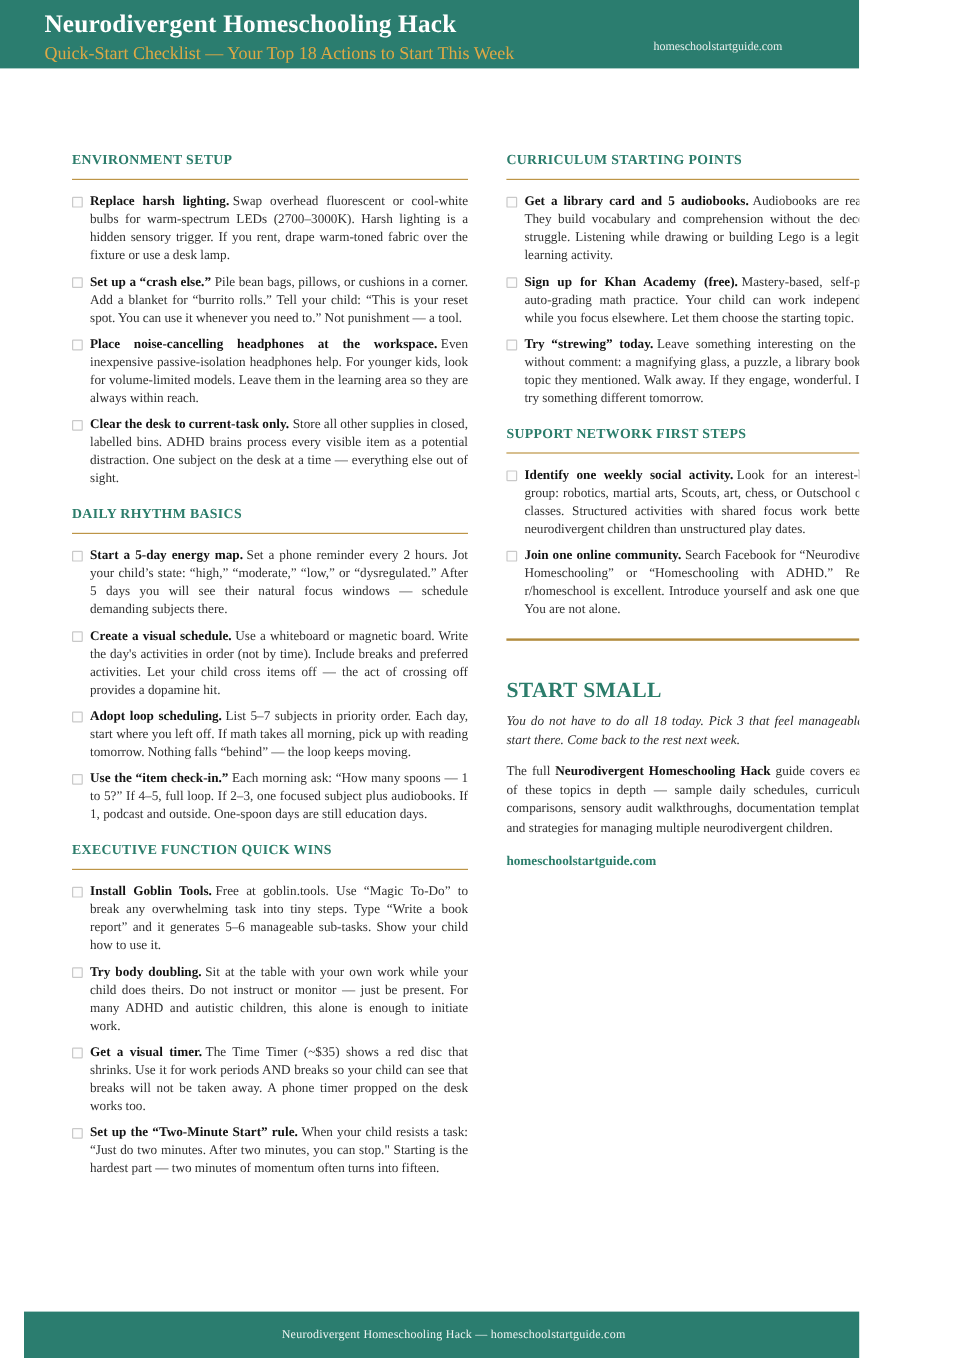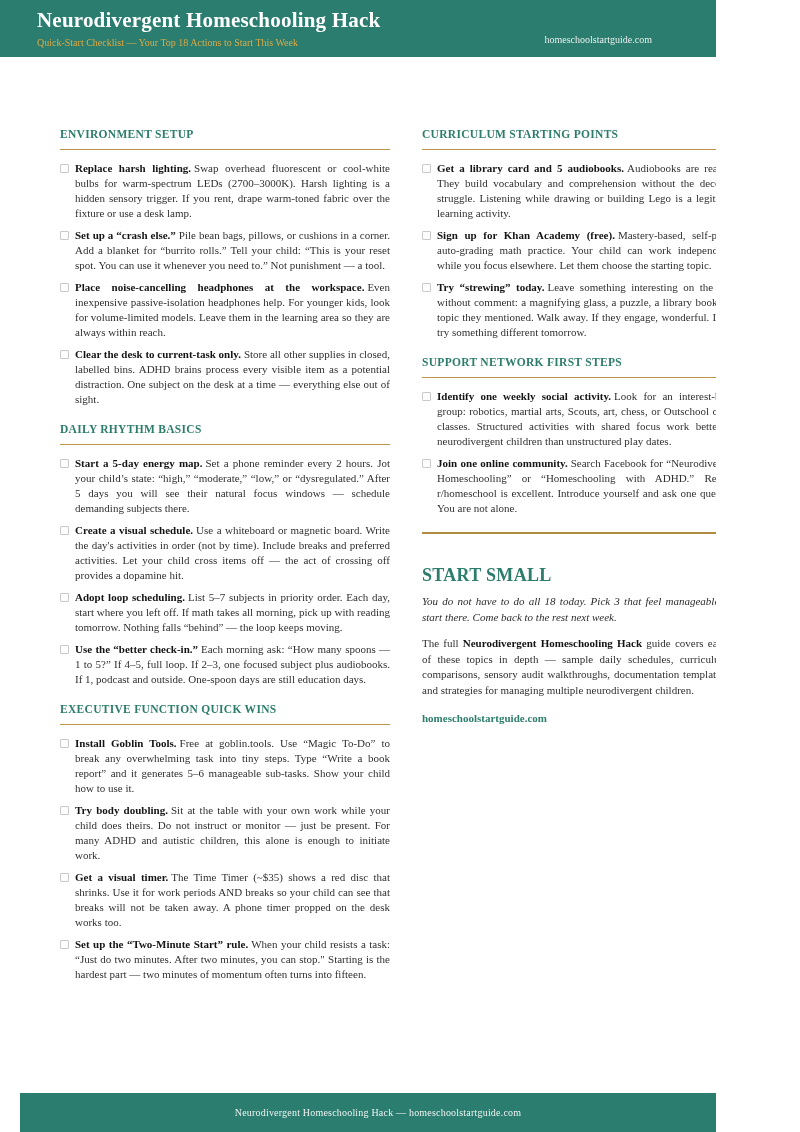--- a/index.html
+++ b/index.html
@@ -13,21 +13,21 @@
   .banner {
     background: #2b7d6f; height: 57px; width: 100%;
     display: flex; justify-content: space-between;
     padding: 0 64px 0 37px;
   }
   .banner-left { padding-top: 9px; }
   .banner-title {
     color: #ffffff; font-size: 21px; font-weight: 700; letter-spacing: 0.2px;
     line-height: 1.1;
   }
-  .banner-subtitle { color: #dfa945; font-size: 10px; margin-top: 5px; }
+  .banner-subtitle { color: #dfa945; font-size: 15px; margin-top: 5px; }
   .banner-site {
     color: #e9efed; font-size: 10px; align-self: flex-end; padding-bottom: 12px;
   }
   
   main {
     display: grid; grid-template-columns: 330px 318px; column-gap: 32px;
     padding: 71px 60px 0 60px;
   }
   .section { margin-bottom: 16px; }
   .section-heading {
@@ -120,21 +120,21 @@
         <div class="item">
           <span class="checkbox"></span>
           <p class="item-text"><b class="lead">Create a visual schedule.</b><span>Use a whiteboard or magnetic board. Write the day's activities in order (not by time). Include breaks and preferred activities. Let your child cross items off — the act of crossing off provides a dopamine hit.</span></p>
         </div>
         <div class="item">
           <span class="checkbox"></span>
           <p class="item-text"><b class="lead">Adopt loop scheduling.</b><span>List 5–7 subjects in priority order. Each day, start where you left off. If math takes all morning, pick up with reading tomorrow. Nothing falls “behind” — the loop keeps moving.</span></p>
         </div>
         <div class="item">
           <span class="checkbox"></span>
-          <p class="item-text"><b class="lead">Use the “better check-in.”</b><span>Each morning ask: “How many spoons — 1 to 5?” If 4–5, full loop. If 2–3, one focused subject plus audiobooks. If 1, podcast and outside. One-spoon days are still education days.</span></p>
+          <p class="item-text"><b class="lead">Use the “item check-in.”</b><span>Each morning ask: “How many spoons — 1 to 5?” If 4–5, full loop. If 2–3, one focused subject plus audiobooks. If 1, podcast and outside. One-spoon days are still education days.</span></p>
         </div>
       </section>
 
       <section class="section">
         <div class="section-heading">EXECUTIVE FUNCTION QUICK WINS</div>
         <hr class="heading-rule">
         <div class="item">
           <span class="checkbox"></span>
           <p class="item-text"><b class="lead">Install Goblin Tools.</b><span>Free at goblin.tools. Use “Magic To-Do” to break any overwhelming task into tiny steps. Type “Write a book report” and it generates 5–6 manageable sub-tasks. Show your child how to use it.</span></p>
         </div>

